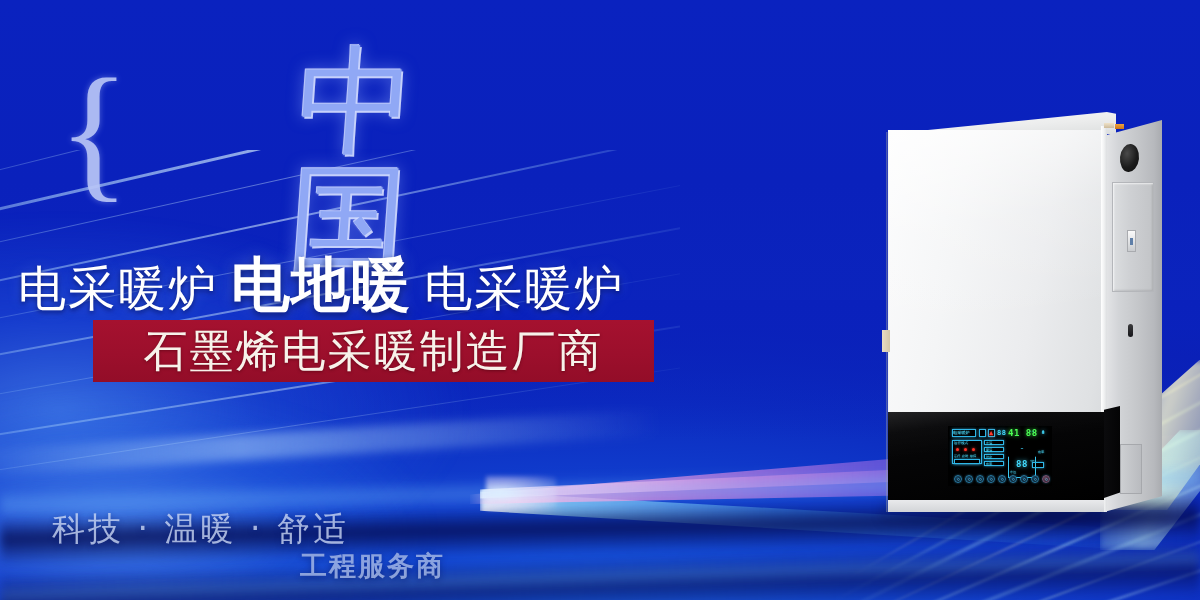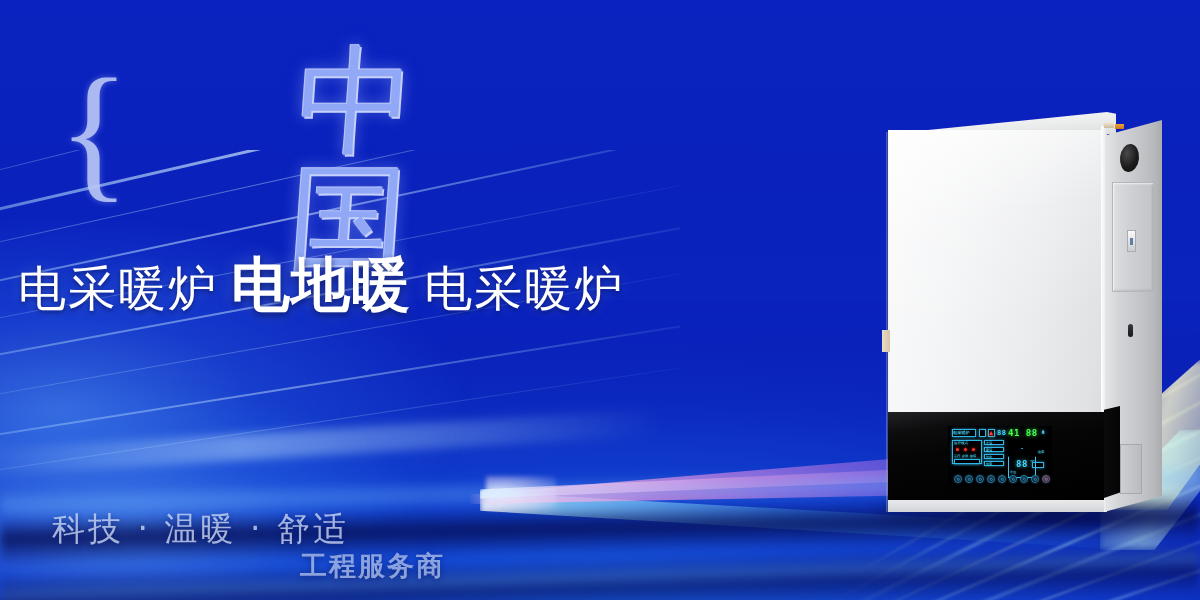--- a/index.html
+++ b/index.html
@@ -425,20 +425,23 @@
     <span class="brace">{</span>
     <span class="logo-zhong">中国</span>
   </div>
 
   <div class="headline">
     <span class="hl-a">电采暖炉</span>
     <span class="hl-b">电地暖</span>
     <span class="hl-c">电采暖炉</span>
   </div>
 
+  <div class="redbar">
+    <div class="redbar-text">石墨烯电采暖制造厂商</div>
+  </div>
 
   <div class="tagline">科技 · 温暖 · 舒适</div>
   <div class="bottomline">工程服务商</div>
 
   <div class="p-shadow"></div>
 
   <div class="product">
     <div class="p-top"></div>
     <div class="p-side"></div>
     <div class="p-front"></div>

